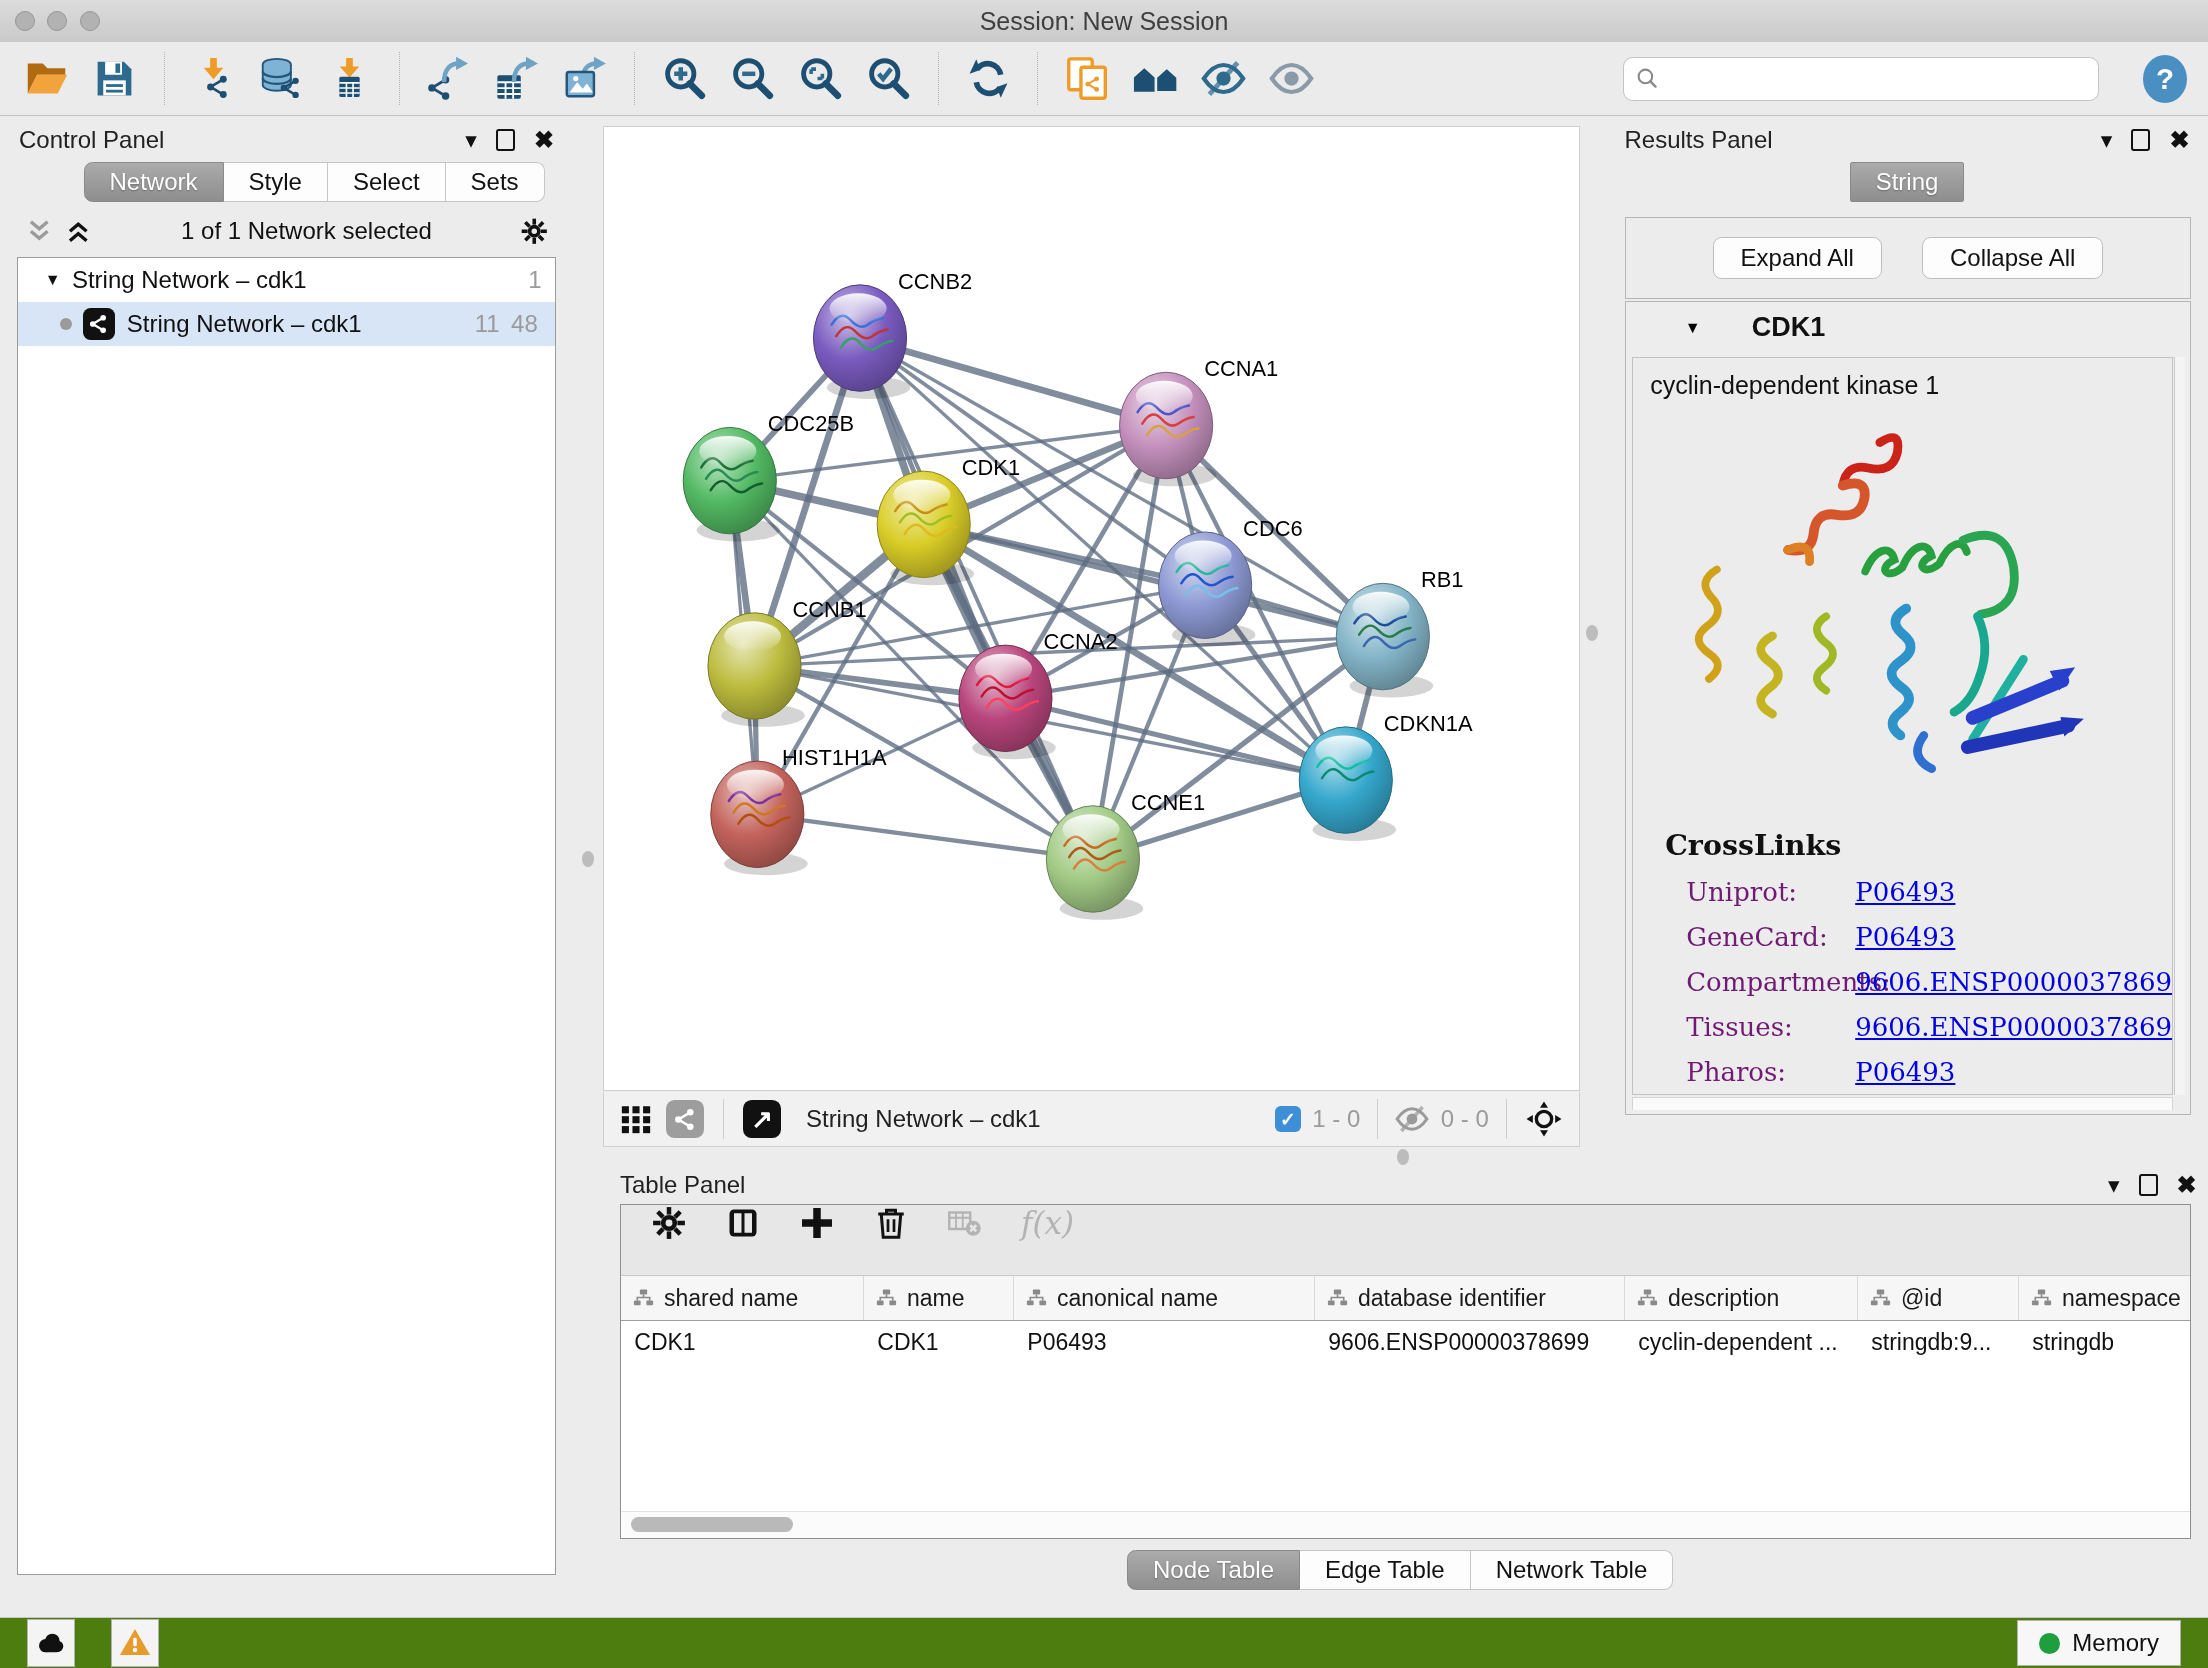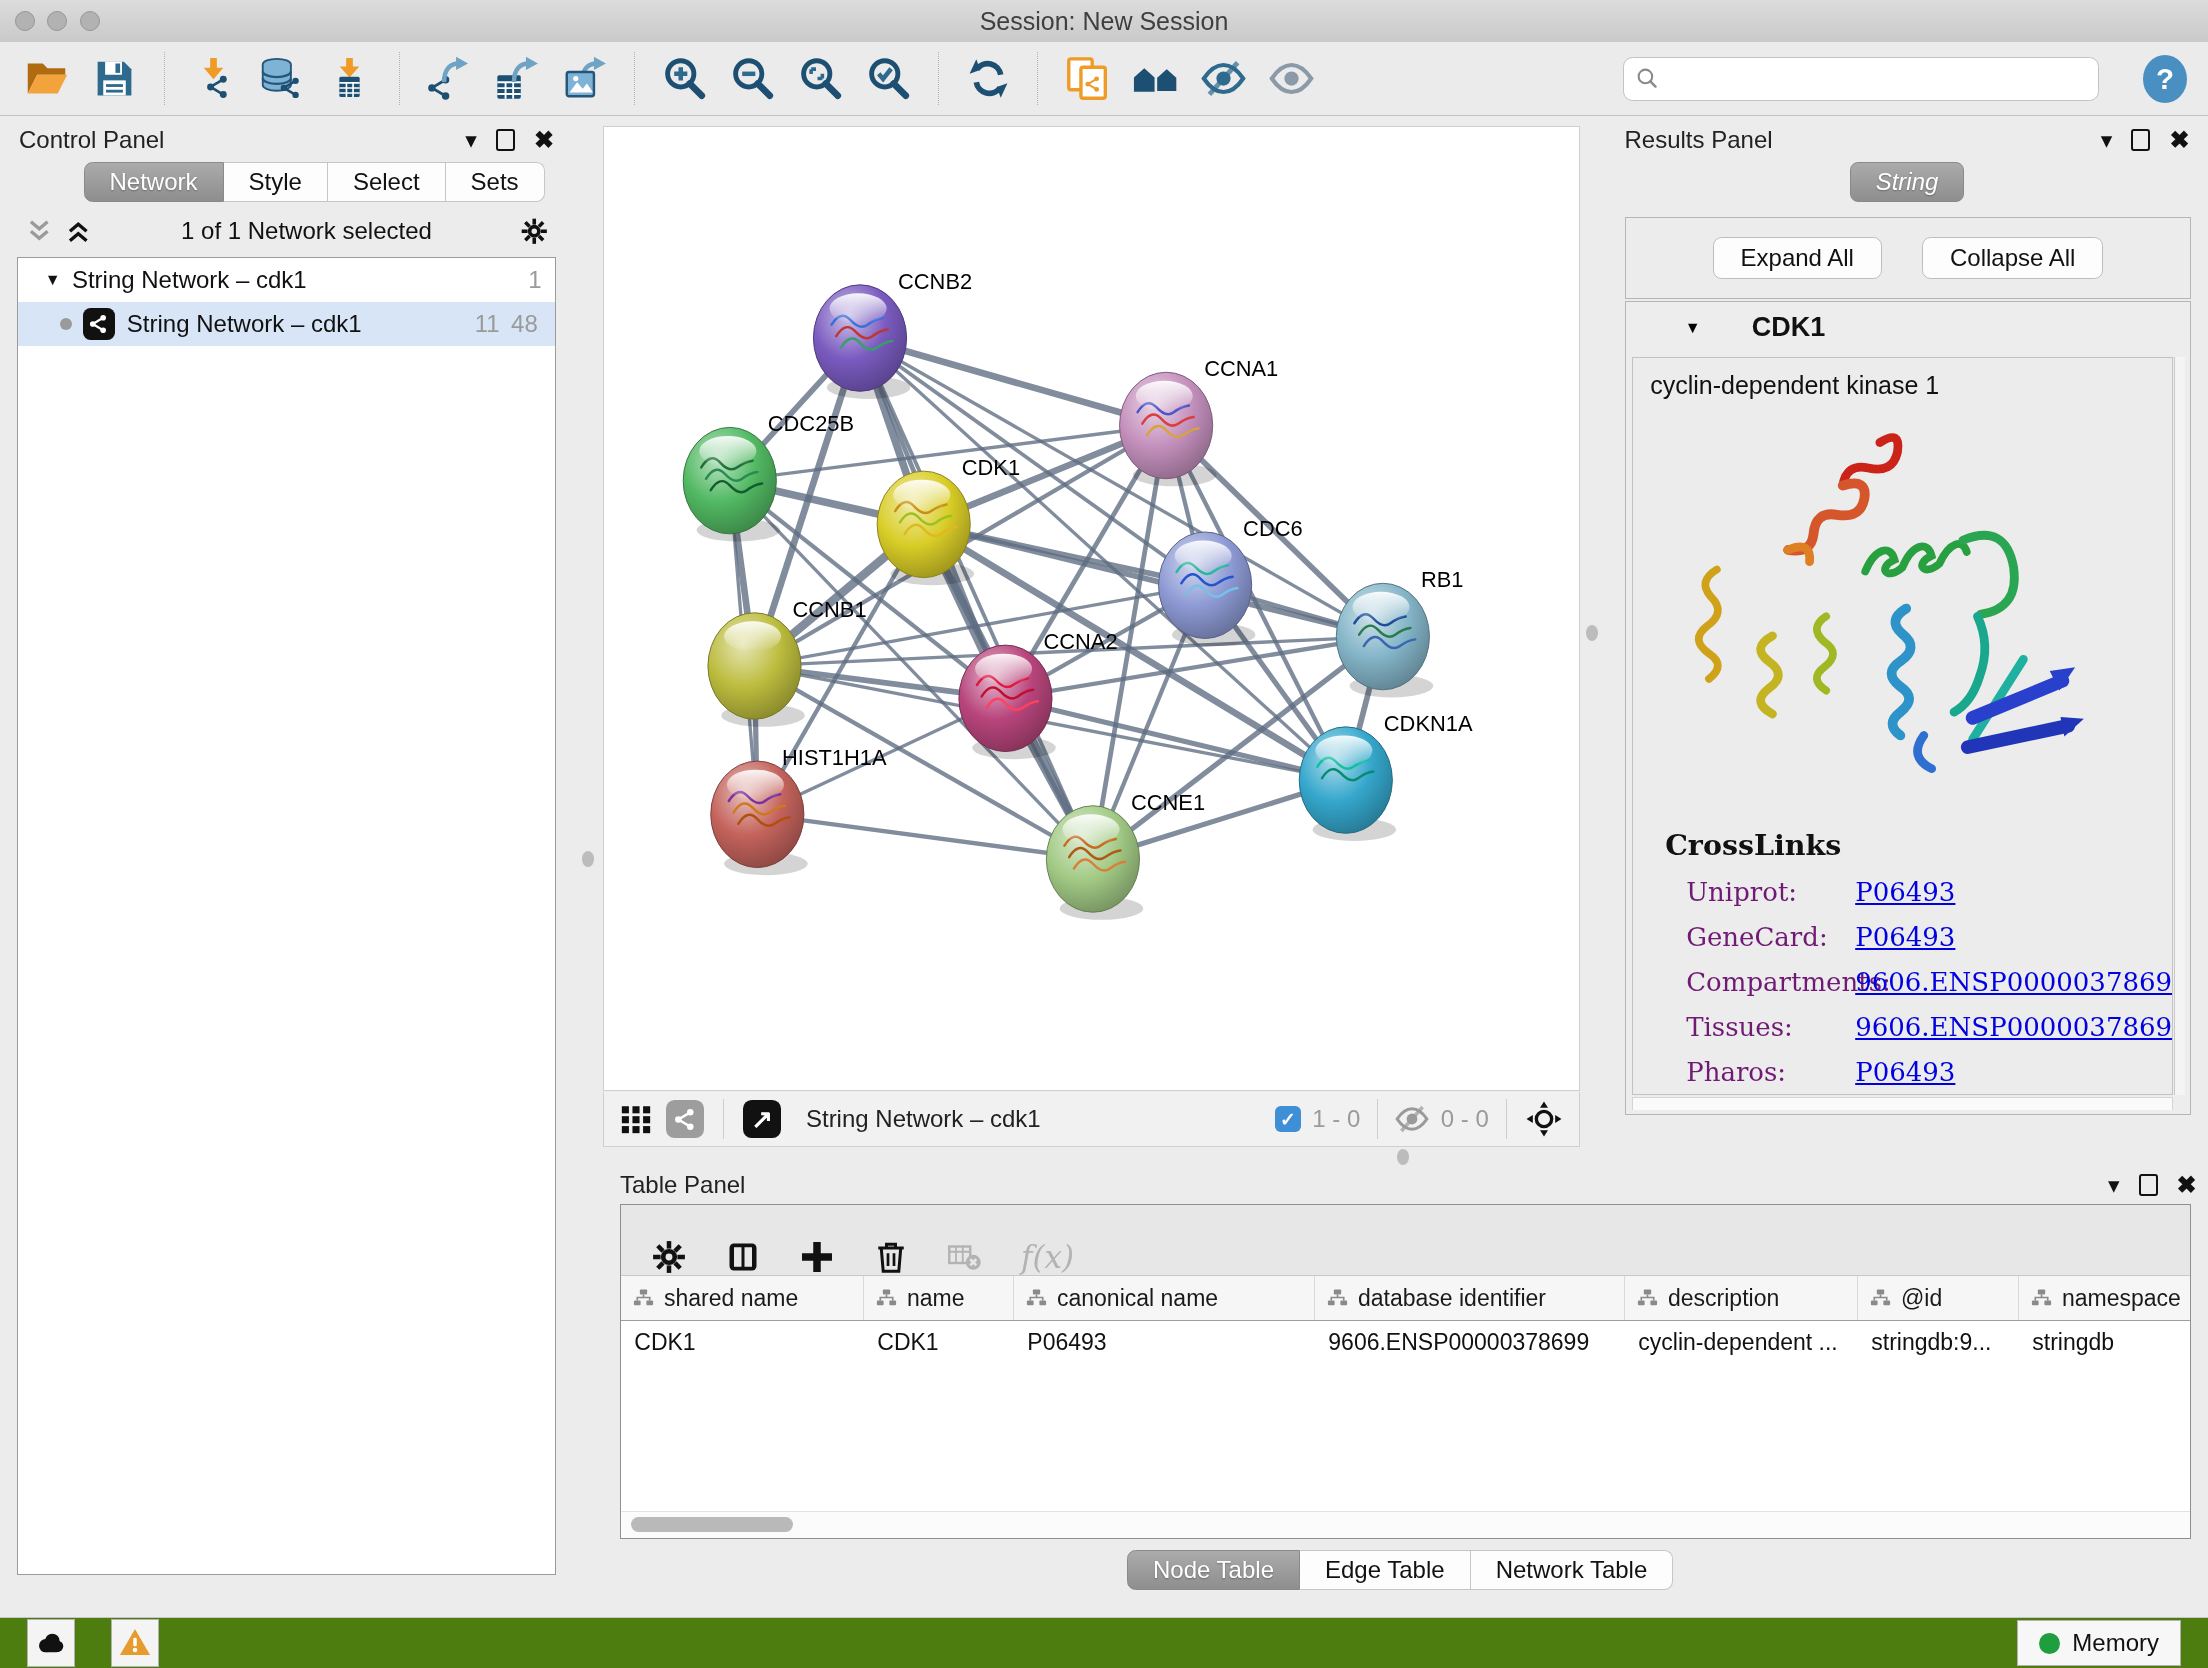--- a/index.html
+++ b/index.html
@@ -27,21 +27,21 @@
   .panel-head{display:flex;align-items:center;height:36px;padding:0 9.5px;}
   .ptitle{font-size:24px;color:#222;}
   .picons{margin-left:auto;display:flex;align-items:center;gap:19px;}
   .pic{font-size:23px;color:#111;line-height:1;}
   .pic-float{width:15px;height:18px;border:2.4px solid #111;border-radius:2.9px;}
   .pic-close{font-weight:bold;font-size:24px;}
   .tabseg{height:40px;padding:0 25px;display:flex;align-items:center;justify-content:center;font-size:24px;
     background:#fdfdfd;border:1px solid #c6c6c6;border-left:none;color:#111;box-sizing:border-box;}
   .tabseg.first{border-left:1px solid #c6c6c6;border-radius:8.6px 0 0 8.6px;}
   .tabseg.last{border-radius:0 8.6px 8.6px 0;}
-  .tabseg.only{border-left:1px solid #8f8f8f;border-radius:8px;font-style:italic;}
+  .tabseg.only{border-left:1px solid #8f8f8f;border-radius:2px;}
   .tabseg.selected{background:linear-gradient(#ababab,#8e8e8e);color:#fff;border-color:#8a8a8a;text-shadow:0 1px 1.9px rgba(0,0,0,.3);}
   
   .control-panel{position:absolute;left:9.5px;top:122px;width:554px;height:1457px;--gear-hole:#ececec;}
   .cp-tabs{display:flex;margin:3.8px 0 0 74px;}
   .cp-status{display:flex;align-items:flex-end;margin-top:15px;padding:0 15px;gap:11.4px;}
   .cp-status .stxt{flex:1;text-align:center;font-size:24px;color:#111;}
   .chev{width:28.5px;height:28.5px;}
   .cp-tree{position:absolute;left:7.6px;top:135px;right:7.6px;bottom:3.8px;background:#fff;border:1.4px solid #9b9b9b;}
   .trow{display:flex;align-items:center;height:44px;font-size:24px;padding:0 13.3px;gap:11.4px;color:#111;}
   .trow .cnt{color:#9a9a9a;}
@@ -84,21 +84,21 @@
   .rp-vscroll{position:absolute;top:55px;bottom:19px;right:5.7px;width:9.5px;background:#f4f4f4;border-left:1px solid #c9c9c9;}
   .rp-strip{position:absolute;left:6.7px;right:17px;bottom:3.8px;height:12.4px;background:#fafafa;border:1px solid #d5d5d5;border-bottom:none;}
   .xl-title{font-family:"DejaVu Serif","Liberation Serif",serif;font-weight:bold;font-size:28.5px;margin:32px 0 0 32px;color:#111;}
   .xl-row{display:flex;font-family:"DejaVu Serif","Liberation Serif",serif;font-size:26px;margin:15px 0 0 53px;}
   .xl-label{width:169px;flex:none;color:#701a75;}
   .xl-value{color:#0000e0;text-decoration:underline;}
   
   .table-head{position:absolute;left:620px;top:1168px;right:7.6px;height:34px;display:flex;align-items:center;}
   .table-box{position:absolute;left:620px;top:1204px;width:1571px;height:335px;background:#fff;
     border:1.4px solid #8f8f8f;box-sizing:border-box;--gear-hole:#e7e7e7;}
-  .tb-toolbar{height:70px;background:#e7e7e7;display:flex;align-items:flex-end;padding-left:30px;gap:38px;border-bottom:1px solid #c9c9c9;}
+  .tb-toolbar{height:70px;background:#e7e7e7;display:flex;align-items:flex-start;padding-left:30px;gap:38px;border-bottom:1px solid #c9c9c9;}
   .tico{width:36px;height:36px;color:#111;}
   .tico.disabled{color:#b3b3b3;}
   .fx{font-family:"DejaVu Serif","Liberation Serif",serif;font-style:italic;font-size:31px;color:#b3b3b3;}
   .thead{display:flex;height:44px;border-bottom:1.4px solid #9f9f9f;background:#f6f6f6;overflow:hidden;}
   .th{display:flex;align-items:center;gap:8.6px;padding-left:11.4px;font-size:23px;color:#1a1a1a;
     border-right:1px solid #dadada;box-sizing:border-box;overflow:hidden;white-space:nowrap;flex:none;}
   .th svg{width:23px;height:23px;color:#8a8a8a;flex:none;}
   .trdata{display:flex;height:42px;overflow:hidden;}
   .td{padding-left:13.3px;display:flex;align-items:center;font-size:23px;color:#111;box-sizing:border-box;
     overflow:hidden;white-space:nowrap;flex:none;}

